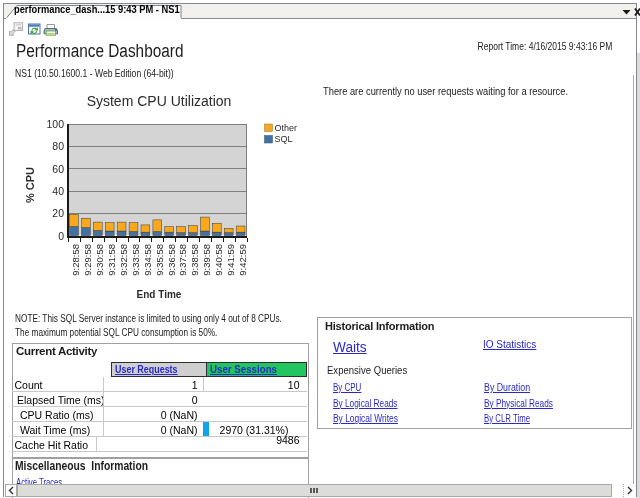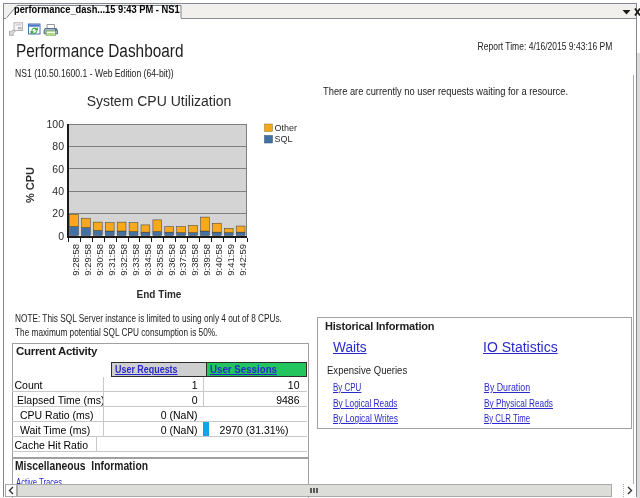--- a/index.html
+++ b/index.html
@@ -174,21 +174,21 @@
           <div style="width:104.5px;background:#22c55e;border:1.5px solid #2e2e2e;border-left:none;box-sizing:border-box;padding:1px 0 0 3px;font-weight:bold;font-size:10px;"><a href="#" style="display:inline-block;transform:scaleX(0.972);transform-origin:0 0;">User Sessions</a></div>
         </div>
         <div style="display:flex;height:15px;border-bottom:1px solid #c8c8c8;box-sizing:border-box;">
           <div style="width:90.5px;padding-left:2.5px;padding-top:1.5px;box-sizing:border-box;white-space:nowrap;">Count</div>
           <div style="width:100px;text-align:right;padding:1.5px 5px 0 0;box-sizing:border-box;border-left:1px solid #c8c8c8;">1</div>
           <div style="width:104.5px;text-align:right;padding:1.5px 7.5px 0 0;box-sizing:border-box;border-left:1px solid #c8c8c8;">10</div>
         </div>
         <div style="display:flex;height:15px;border-bottom:1px solid #c8c8c8;box-sizing:border-box;">
           <div style="width:90.5px;padding-left:5px;padding-top:1.5px;box-sizing:border-box;white-space:nowrap;">Elapsed Time (ms)</div>
           <div style="width:100px;text-align:right;padding:1.5px 5px 0 0;box-sizing:border-box;border-left:1px solid #c8c8c8;">0</div>
-          <div style="width:104.5px;text-align:right;padding:1.5px 7.5px 0 0;box-sizing:border-box;border-left:1px solid #c8c8c8;">9486</div>
+          <div style="width:104.5px;text-align:right;padding:1.5px 7.5px 0 0;box-sizing:border-box;border-left:1px solid #c8c8c8;margin-top:40px;">9486</div>
         </div>
         <div style="display:flex;height:15px;border-bottom:1px solid #c8c8c8;box-sizing:border-box;">
           <div style="width:90.5px;padding-left:8px;padding-top:1.5px;box-sizing:border-box;white-space:nowrap;">CPU Ratio (ms)</div>
           <div style="width:100px;text-align:right;padding:1.5px 5px 0 0;box-sizing:border-box;border-left:1px solid #c8c8c8;">0 (NaN)</div>
         </div>
         <div style="display:flex;height:15px;border-bottom:1px solid #c8c8c8;box-sizing:border-box;">
           <div style="width:90.5px;padding-left:8px;padding-top:1.5px;box-sizing:border-box;white-space:nowrap;">Wait Time (ms)</div>
           <div style="width:100px;text-align:right;padding:1.5px 5px 0 0;box-sizing:border-box;border-left:1px solid #c8c8c8;">0 (NaN)</div>
           <div style="width:104.5px;text-align:center;padding:1.5px 7.5px 0 0;box-sizing:border-box;border-left:6px solid #0ea5e9;">2970 (31.31%)</div>
         </div>
@@ -199,21 +199,21 @@
       </div>
     </div>
 
   <div class="abs" style="left:12px;top:457.5px;width:295px;height:40.5px;border:1px solid #a0a0a0;border-bottom:none;"></div>
   <div class="abs" style="left:14.5px;top:459px;font-size:12px;font-weight:bold;color:#1c1c1c;white-space:nowrap;transform:scaleX(0.86);transform-origin:0 0;">Miscellaneous&nbsp; Information</div>
   <div class="abs" style="left:16.3px;top:476.5px;font-size:10px;transform:scaleX(0.77);transform-origin:0 0;"><a href="#">Active Traces</a></div>
 
   <div class="abs" style="left:317px;top:317px;width:313px;height:110px;border:1px solid #a0a0a0;"></div>
   <div class="abs" style="left:325px;top:319.5px;font-size:11px;letter-spacing:-0.2px;font-weight:bold;color:#1c1c1c;">Historical Information</div>
   <div class="abs" style="left:332.5px;top:339px;font-size:14px;transform:scaleX(0.976);transform-origin:0 0;"><a href="#">Waits</a></div>
-  <div class="abs" style="left:483px;top:339px;font-size:14px;"><a href="#">IO Statistics</a></div>
+  <div class="abs" style="left:483px;top:339px;font-size:10px;"><a href="#">IO Statistics</a></div>
   <div class="abs" style="left:326.5px;top:365px;font-size:10px;color:#1c1c1c;transform:scaleX(0.955);transform-origin:0 0;">Expensive Queries</div>
   <div class="abs" style="left:333px;top:382px;font-size:10px;transform:scaleX(0.798);transform-origin:0 0;"><a href="#">By CPU</a></div>
   <div class="abs" style="left:483.5px;top:382px;font-size:10px;transform:scaleX(0.881);transform-origin:0 0;"><a href="#">By Duration</a></div>
   <div class="abs" style="left:333px;top:397.8px;font-size:10px;transform:scaleX(0.829);transform-origin:0 0;"><a href="#">By Logical Reads</a></div>
   <div class="abs" style="left:483.5px;top:397.8px;font-size:10px;transform:scaleX(0.827);transform-origin:0 0;"><a href="#">By Physical Reads</a></div>
   <div class="abs" style="left:333px;top:413.1px;font-size:10px;transform:scaleX(0.843);transform-origin:0 0;"><a href="#">By Logical Writes</a></div>
   <div class="abs" style="left:483.5px;top:413.1px;font-size:10px;transform:scaleX(0.781);transform-origin:0 0;"><a href="#">By CLR Time</a></div>
 
   <div class="abs" style="left:4px;top:484px;width:632px;height:13px;background:#fff;"></div>
   <div class="abs" style="left:5px;top:484px;width:12px;height:13px;background:#fdfdfd;border:1px solid #a9a9a9;box-sizing:border-box;"></div>

